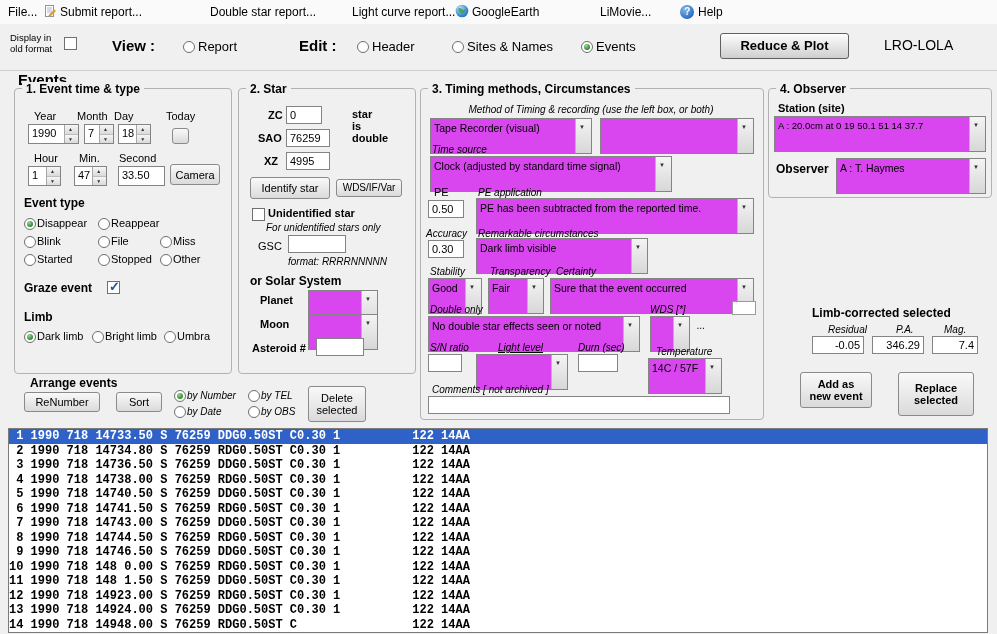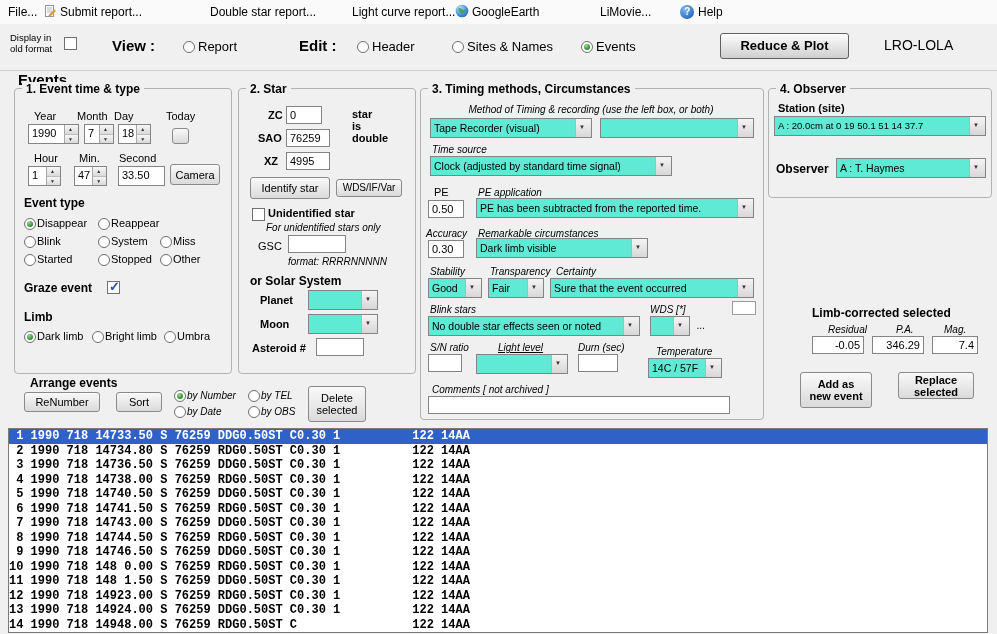--- a/index.html
+++ b/index.html
@@ -24,21 +24,21 @@
   .s10{font-size:10px;font-style:italic;}
   .s95{font-size:9.5px;line-height:10.5px;}
   .bold{font-weight:bold;}
   .s12b{font-size:12px;font-weight:bold;}
   .grp{position:absolute;border:1px solid #b2b2b2;border-radius:4px;}
   .grp-title{position:absolute;font-size:12px;font-weight:bold;background:#f0f0f0;
              padding:0 4px;white-space:nowrap;}
   .tb{position:absolute;background:#fff;border:1px solid #848484;font-size:11px;
       padding:2px 3px;height:18px;box-sizing:border-box;white-space:nowrap;overflow:hidden;}
   .tr{text-align:right;}
-  .combo{position:absolute;height:20px;background:#5eead4;border:1px solid #848484;
+  .combo{position:absolute;height:36px;background:#d946ef;border:1px solid #848484;
          box-sizing:border-box;display:flex;align-items:stretch;overflow:hidden;}
   .combo-text{flex:1;font-size:10.5px;padding:3px 3px 0 3px;white-space:nowrap;overflow:hidden;}
   .combo-arrow{width:15px;flex:0 0 15px;background:linear-gradient(#f4f4f4,#d7d7d7);
          border-left:1px solid #b5b5b5;position:relative;}
   .combo-arrow::after{content:"▼";position:absolute;left:3px;top:5px;font-size:6px;color:#333;}
   .spin{position:absolute;height:20px;background:#fff;border:1px solid #848484;
         box-sizing:border-box;display:flex;}
   .spin-val{flex:1;font-size:11px;padding:2px 2px 0 3px;}
   .spin-btns{width:13px;flex:0 0 13px;display:flex;flex-direction:column;border-left:1px solid #a8a8a8;}
   .spin-b{flex:1;position:relative;background:linear-gradient(#f6f6f6,#dadada);border-bottom:1px solid #bdbdbd;}
@@ -183,21 +183,21 @@
   <span class="lbl s12b" style="left:24px;top:196px">Event type</span>
 
   <span class="radio on" style="left:24px;top:218px"></span>
   <span class="lbl" style="left:37px;top:217px">Disappear</span>
   <span class="radio" style="left:98px;top:218px"></span>
   <span class="lbl" style="left:111px;top:217px">Reappear</span>
 
   <span class="radio" style="left:24px;top:236px"></span>
   <span class="lbl" style="left:37px;top:235px">Blink</span>
   <span class="radio" style="left:98px;top:236px"></span>
-  <span class="lbl" style="left:111px;top:235px">System</span>
+  <span class="lbl" style="left:111px;top:235px">File</span>
   <span class="radio" style="left:160px;top:236px"></span>
   <span class="lbl" style="left:173px;top:235px">Miss</span>
 
   <span class="radio" style="left:24px;top:254px"></span>
   <span class="lbl" style="left:37px;top:253px">Started</span>
   <span class="radio" style="left:98px;top:254px"></span>
   <span class="lbl" style="left:111px;top:253px">Stopped</span>
   <span class="radio" style="left:160px;top:254px"></span>
   <span class="lbl" style="left:173px;top:253px">Other</span>
 
@@ -297,21 +297,21 @@
   </div>
   <div class="combo" style="left:488px;top:278px;width:56px">
     <span class="combo-text">Fair</span>
     <span class="combo-arrow"></span>
   </div>
   <div class="combo" style="left:550px;top:278px;width:204px">
     <span class="combo-text">Sure that the event occurred</span>
     <span class="combo-arrow"></span>
   </div>
 
-  <span class="lbl s10" style="left:430px;top:304px">Blink stars</span>
+  <span class="lbl s10" style="left:430px;top:304px">Double only</span>
   <span class="lbl s10" style="left:650px;top:304px">WDS [*]</span>
   <div class="minibox" style="left:732px;top:301px;width:24px;height:14px"></div>
   <div class="combo" style="left:428px;top:316px;width:212px">
     <span class="combo-text">No double star effects seen or noted</span>
     <span class="combo-arrow"></span>
   </div>
   <div class="combo" style="left:650px;top:316px;width:40px">
     <span class="combo-text"></span>
     <span class="combo-arrow"></span>
   </div>
@@ -352,21 +352,21 @@
 
   <span class="lbl s12b" style="left:812px;top:306px">Limb-corrected selected</span>
   <span class="lbl s10" style="left:828px;top:324px">Residual</span>
   <span class="lbl s10" style="left:896px;top:324px">P.A.</span>
   <span class="lbl s10" style="left:944px;top:324px">Mag.</span>
   <div class="tb tr" style="left:812px;top:336px;width:52px">-0.05</div>
   <div class="tb tr" style="left:872px;top:336px;width:52px">346.29</div>
   <div class="tb tr" style="left:932px;top:336px;width:46px">7.4</div>
 
   <div class="btn bold" style="left:800px;top:372px;width:72px;height:36px;padding:0 6px">Add as new event</div>
-  <div class="btn bold" style="left:898px;top:372px;width:76px;height:27px;padding:8px 8px">Replace selected</div>
+  <div class="btn bold" style="left:898px;top:372px;width:76px;height:44px;padding:8px 8px">Replace selected</div>
 
   <span class="lbl s12b" style="left:30px;top:376px">Arrange events</span>
   <div class="btn" style="left:24px;top:392px;width:76px;height:20px">ReNumber</div>
   <div class="btn" style="left:116px;top:392px;width:46px;height:20px">Sort</div>
 
   <span class="radio on" style="left:174px;top:390px"></span>
   <span class="lbl s10" style="left:187px;top:390px">by Number</span>
   <span class="radio" style="left:174px;top:406px"></span>
   <span class="lbl s10" style="left:187px;top:406px">by Date</span>
   <span class="radio" style="left:248px;top:390px"></span>

